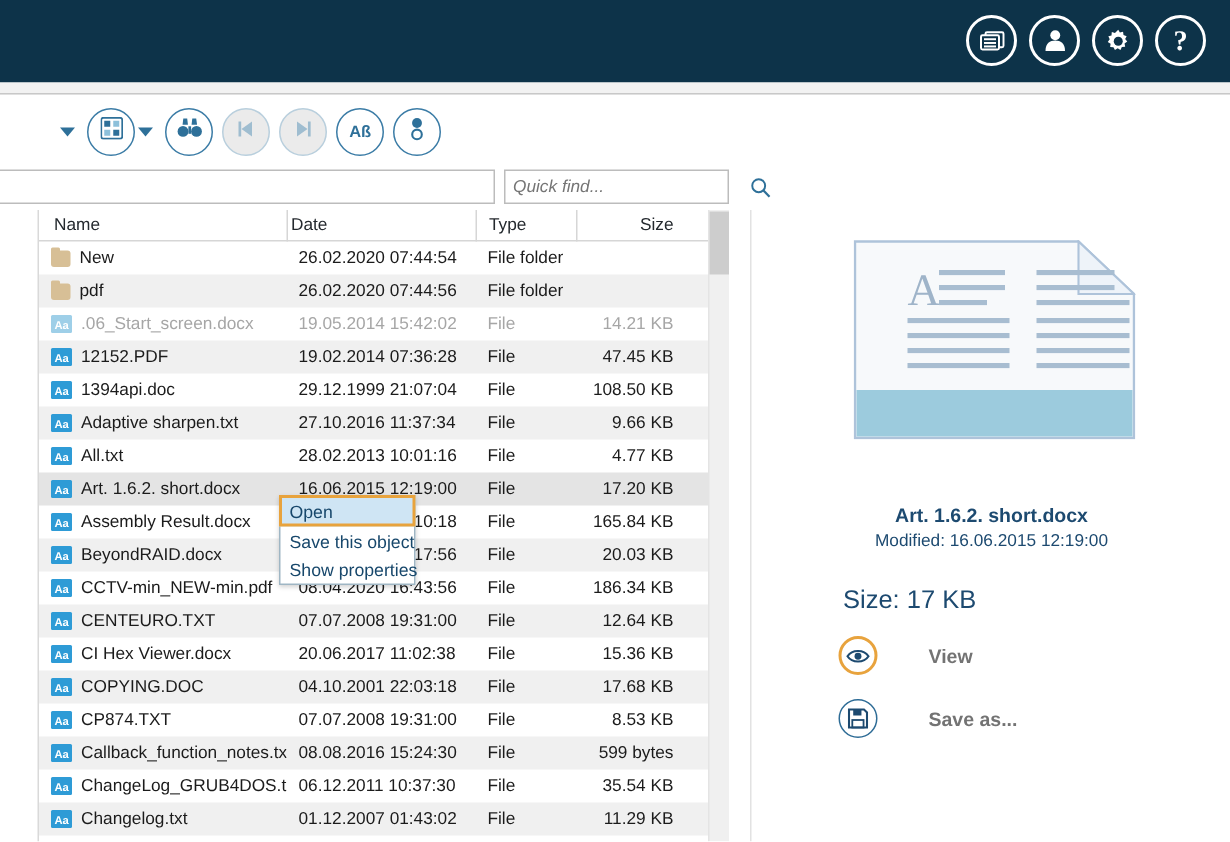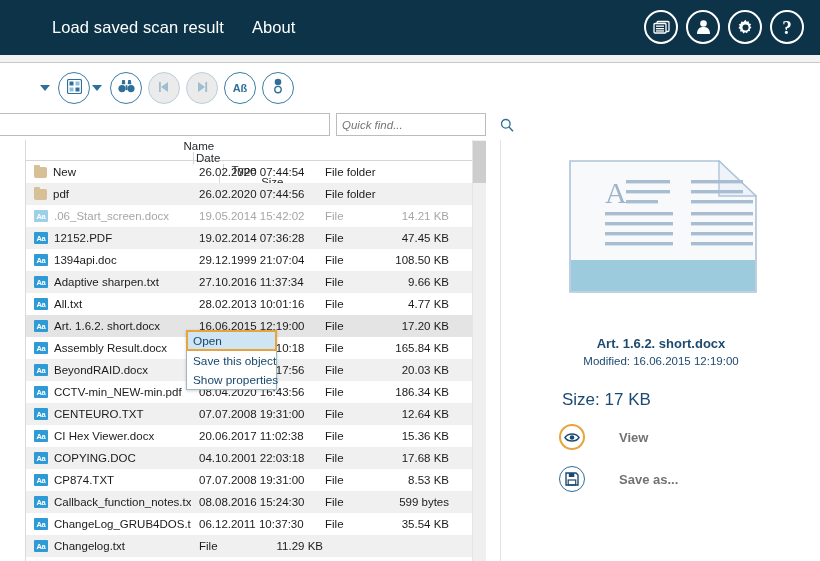--- a/index.html
+++ b/index.html
@@ -96,21 +96,21 @@
   
   .listpanel {
     position:absolute; left:25px; top:140px; width:461px; height:421px;
     background:#ffffff;
     border-left:1px solid #d9d9d9;
     overflow:hidden;
   }
   .hdrrow {
     display:flex; height:21px; align-items:center;
     border-bottom:1px solid #d6d6d6; background:#ffffff;
-    font-size:11.5px; color:#24292e;flex-direction:column;
+    font-size:11.5px; color:#24292e;
   }
   .hdr-cell { position:relative; height:21px; display:flex; align-items:center; }
   .hdr-cell + .hdr-cell { border-left:1px solid #d6d6d6; }
   .c-name { width:165px; padding-left:10px; }
   .c-date { width:126px; padding-left:2px; }
   .c-type { width:67px; padding-left:8px; }
   .c-size { width:75px; padding-right:10px; justify-content:flex-end; }
 
   .rows { position:relative; }
   .frow {
@@ -201,24 +201,20 @@
   .pv-ring.gold { border:2px solid #e8a33d; }
   .pv-ring.blue { border:1.6px solid #2e6c96; }
   .pv-label { font-size:13px; font-weight:bold; color:#737373;margin-left:20px; }
 </style>
 </head>
 <body>
 
 <div id="app">
 
   <div class="topbar">
-    <div class="topbar-links">
-      <span class="topbar-link">Load saved scan result</span>
-      <span class="topbar-link">About</span>
-    </div>
 
     <div class="topbar-icons">
       <div class="circ-icon">
         <svg width="17" height="14" viewBox="0 0 17 14">
           <rect x="4" y="1.5" width="12" height="10" rx="1" fill="none" stroke="#fff" stroke-width="1.3"></rect>
           <rect x="1" y="3.5" width="12" height="9.5" rx="1" fill="#0d3349" stroke="#fff" stroke-width="1.3"></rect>
           <rect x="3" y="5.5" width="8" height="1.3" fill="#fff"></rect>
           <rect x="3" y="8" width="8" height="1.3" fill="#fff"></rect>
           <rect x="3" y="10.3" width="8" height="1.3" fill="#fff"></rect>
         </svg>
@@ -491,20 +487,21 @@
           </div>
           <div class="cell d">06.12.2011 10:37:30</div>
           <div class="cell t">File</div>
           <div class="cell s">35.54 KB</div>
         </div>
         <div class="frow alt">
           <div class="cell n">
             <span class="ic-file">Aa</span>
             <span>Changelog.txt</span>
           </div>
+          <div class="cell d">01.12.2007 01:43:02</div>
           <div class="cell t">File</div>
           <div class="cell s">11.29 KB</div>
         </div>
       </div>
 
     <div class="vscroll">
       <div class="vthumb"></div>
     </div>
   </div>
 

